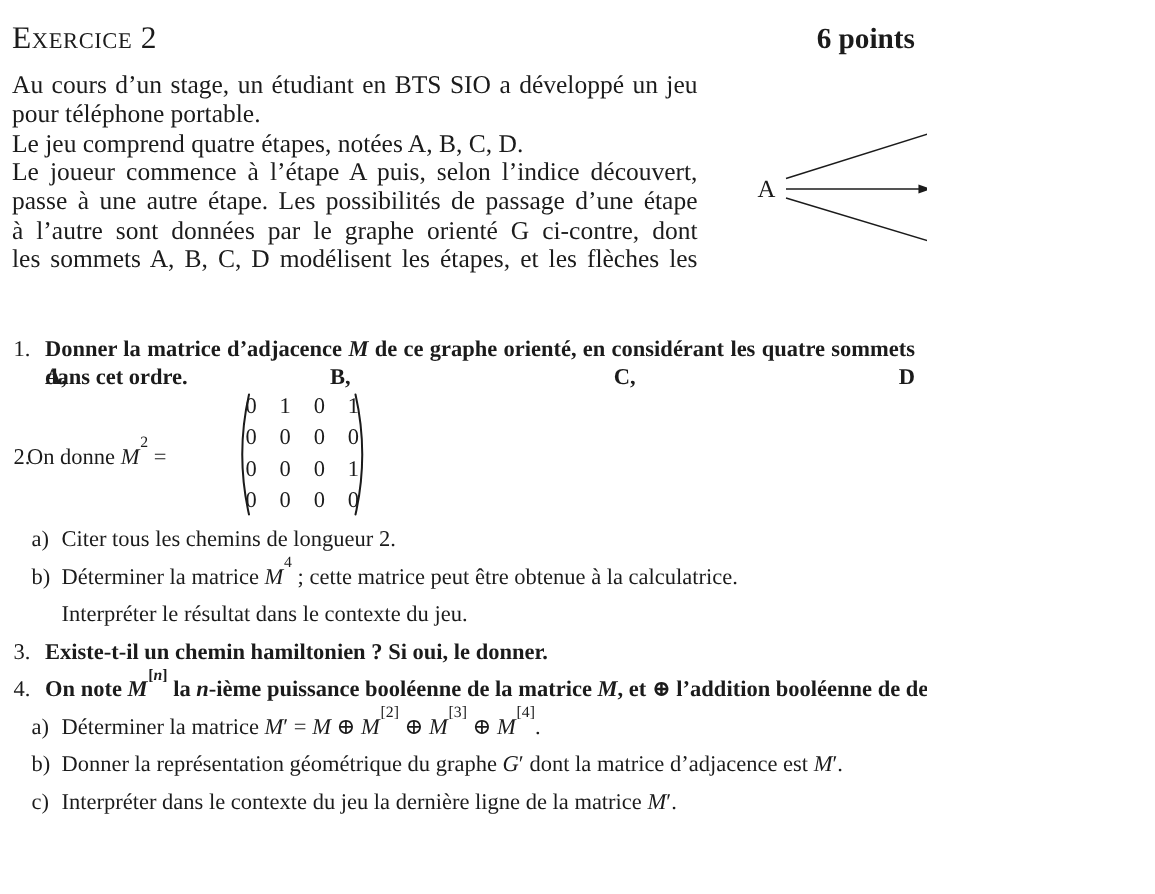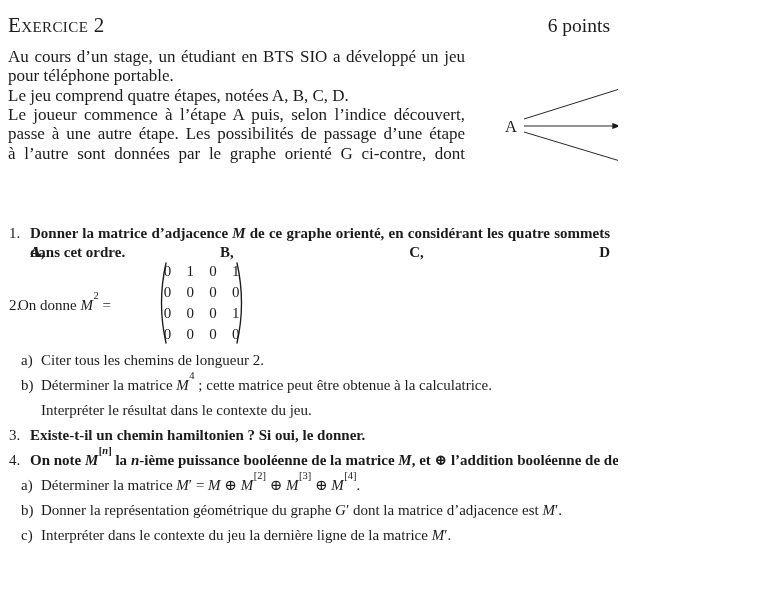--- a/index.html
+++ b/index.html
@@ -2,21 +2,21 @@
 <html><head>
 <meta charset="utf-8">
 <style>
   html,body{margin:0;padding:0;background:#fff;}
   .page{position:relative;width:618px;height:596px;background:#ffffff;overflow:hidden;
         font-family:"Liberation Serif","DejaVu Serif",serif;color:#1b1b1b;}
   
   .hdr{position:absolute;left:8px;right:8px;top:13px;display:flex;
        justify-content:space-between;align-items:baseline;}
   .title{font-variant:small-caps;font-size:21px;letter-spacing:0.4px;}
-  .pts{font-size:19.5px;font-weight:normal;}
+  .pts{font-size:19.5px;font-weight:bold;}
   
   .intro{position:absolute;left:8px;top:47px;width:457px;font-size:17px;}
   .iline{display:block;height:19.35px;line-height:19.35px;white-space:nowrap;}
   .iline.j{white-space:normal;text-align:justify;text-align-last:justify;}
   
   .gwrap{position:absolute;left:480px;top:42px;width:262px;height:172px;}
   .gwrap svg{display:block;width:100%;height:100%;}
   .gedge{stroke:#1b1b1b;stroke-width:0.95;}
   .gnode{font-family:"Liberation Serif","DejaVu Serif",serif;font-size:16.5px;fill:#1b1b1b;}
   
@@ -54,20 +54,21 @@
     <span class="pts">6 points</span>
   </div>
 
   <div class="intro" id="intro">
       <div class="iline j">Au cours d’un stage, un étudiant en BTS SIO a développé un jeu</div>
       <div class="iline">pour téléphone portable.</div>
       <div class="iline">Le jeu comprend quatre étapes, notées A, B, C, D.</div>
       <div class="iline j">Le joueur commence à l’étape A puis, selon l’indice découvert,</div>
       <div class="iline j">passe à une autre étape. Les possibilités de passage d’une étape</div>
       <div class="iline j">à l’autre sont données par le graphe orienté G ci-contre, dont</div>
+      <div class="iline j">les sommets A, B, C, D modélisent les étapes, et les flèches les</div>
     </div>
 
   <div class="gwrap">
     <svg id="gsvg" viewBox="0 0 262 172">
         <defs>
           <marker id="arr" viewBox="0 0 10 10" refX="9" refY="5" markerWidth="9" markerHeight="9" orient="auto">
             <path d="M0,1.4 L9.5,5 L0,8.6 z" fill="#1b1b1b"></path>
           </marker>
         </defs>
         <line class="gedge" x1="44" y1="84" x2="140" y2="84" marker-end="url(#arr)"></line>

